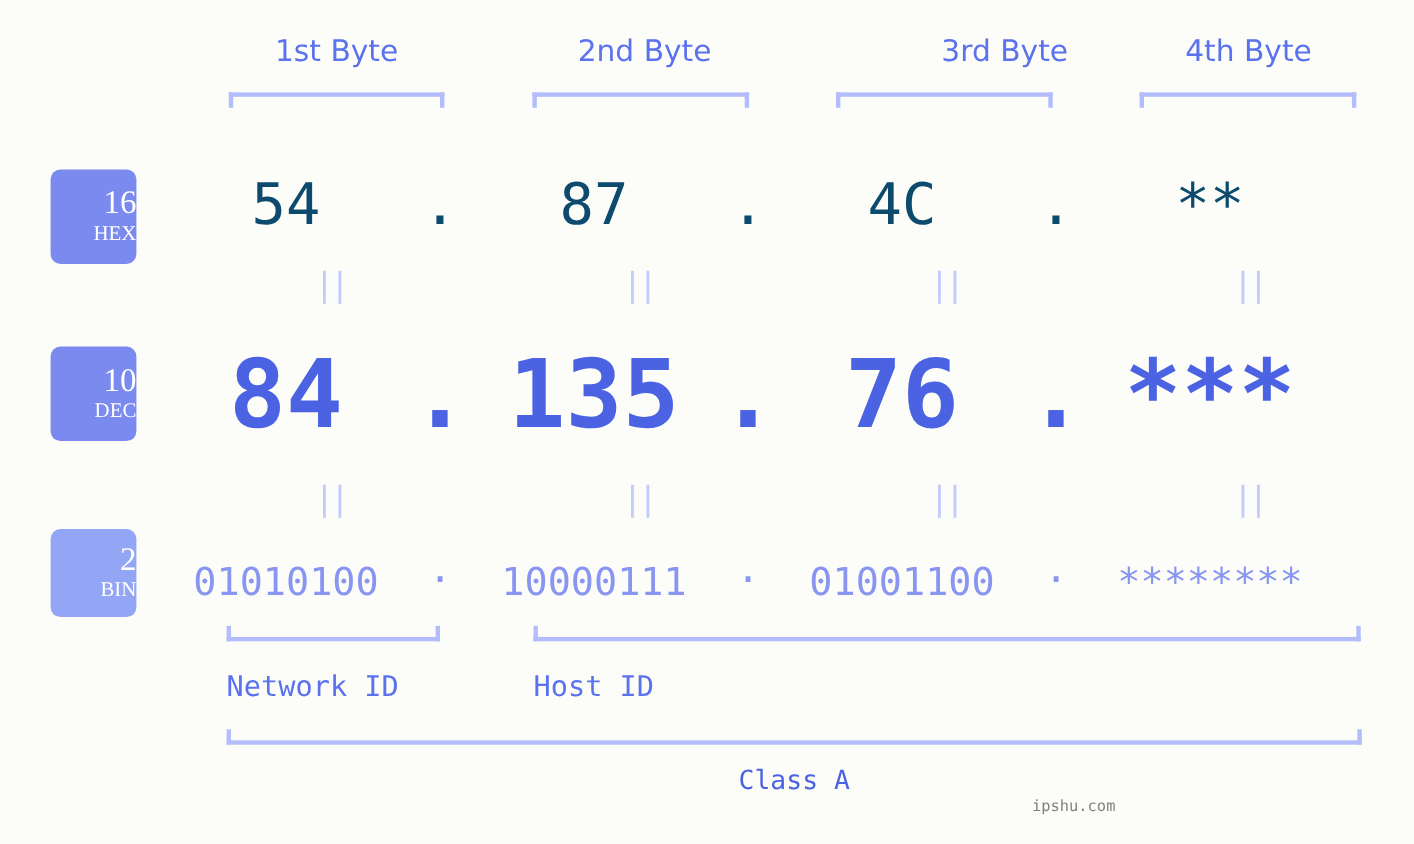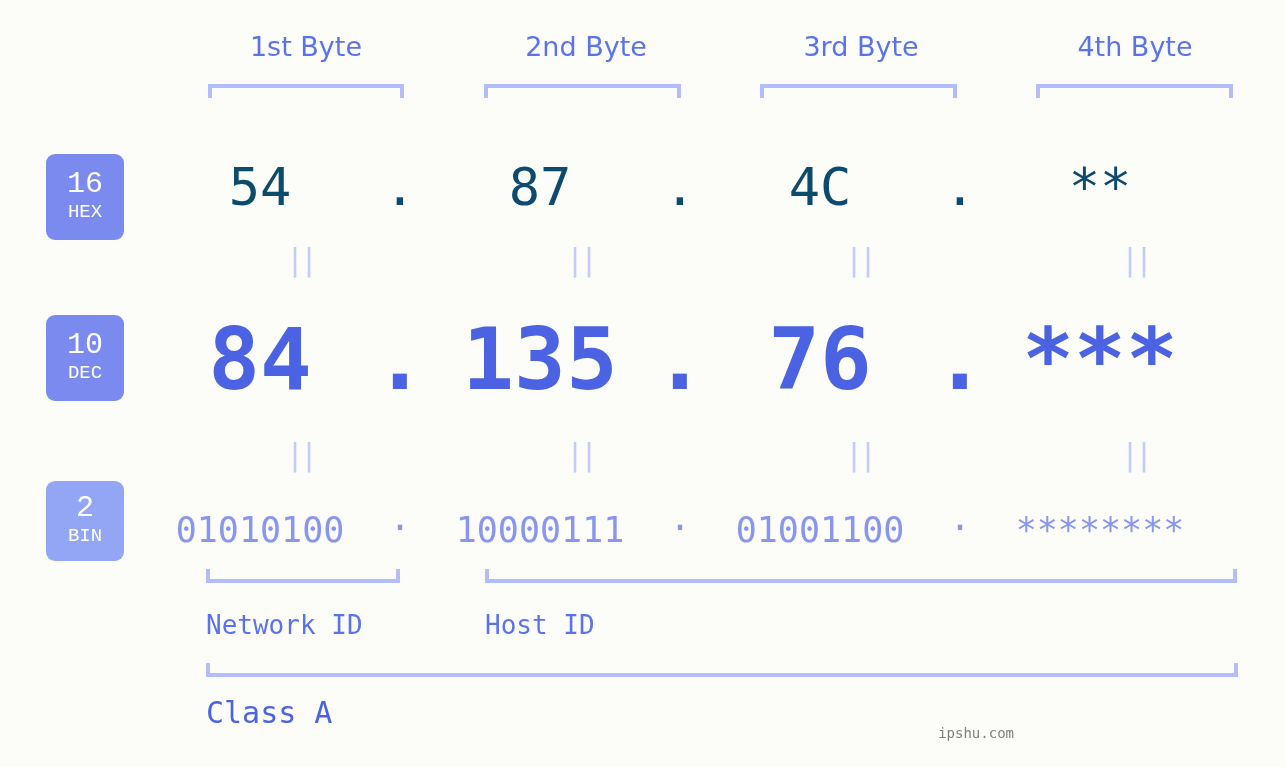--- a/index.html
+++ b/index.html
@@ -30,21 +30,21 @@
     width: 220px;
     text-align: center;
     font-family: "DejaVu Sans", sans-serif;
     font-size: 27px;
     color: #5b72ef;
     letter-spacing: 0px;
     white-space: nowrap;
   }
   .byte-header.b1 { left: 196px; }
   .byte-header.b2 { left: 476px; }
-  .byte-header.b3 { left: 751px; }
+  .byte-header.b3 { left: 751px; text-align: right; }
   .byte-header.b4 { left: 1025px; }
 
   
   .bracket-top {
     position: absolute;
     height: 14px;
     border-top: 4px solid #b4bdfb;
     border-left: 4px solid #b4bdfb;
     border-right: 4px solid #b4bdfb;
     border-bottom: none;
@@ -60,24 +60,24 @@
 
   
   .badge {
     position: absolute;
     left: 46px;
     width: 78px;
     border-radius: 9px;
     color: #ffffff;
     display: flex;
     flex-direction: column;
-    align-items: center;
+    align-items: flex-end;
     justify-content: center;
     line-height: 1;
-    font-family: Liberation Mono, monospace;
+    font-family: Liberation Serif, serif;
   }
   .badge .num {
     font-size: 30px;
     line-height: 1.05;
     letter-spacing: 0px;
   }
   .badge .word {
     font-size: 19px;
     line-height: 1.25;
     letter-spacing: 0px;
@@ -162,23 +162,23 @@
     color: #5b72ef;
     white-space: nowrap;
   }
 
   
   .class-label {
     position: absolute;
     top: 695px;
     left: 206px;
     width: 1032px;
-    text-align: left;
-    font-family: "DejaVu Sans Mono", monospace;
-    font-size: 30px;
+    text-align: center;
+    font-family: "DejaVu Sans Mono", monospace;
+    font-size: 24px;
     color: #4b63e2;
     white-space: nowrap;
   }
 
   
   .watermark {
     position: absolute;
     right: 14px;
     bottom: 26px;
     font-family: "DejaVu Sans Mono", monospace;

